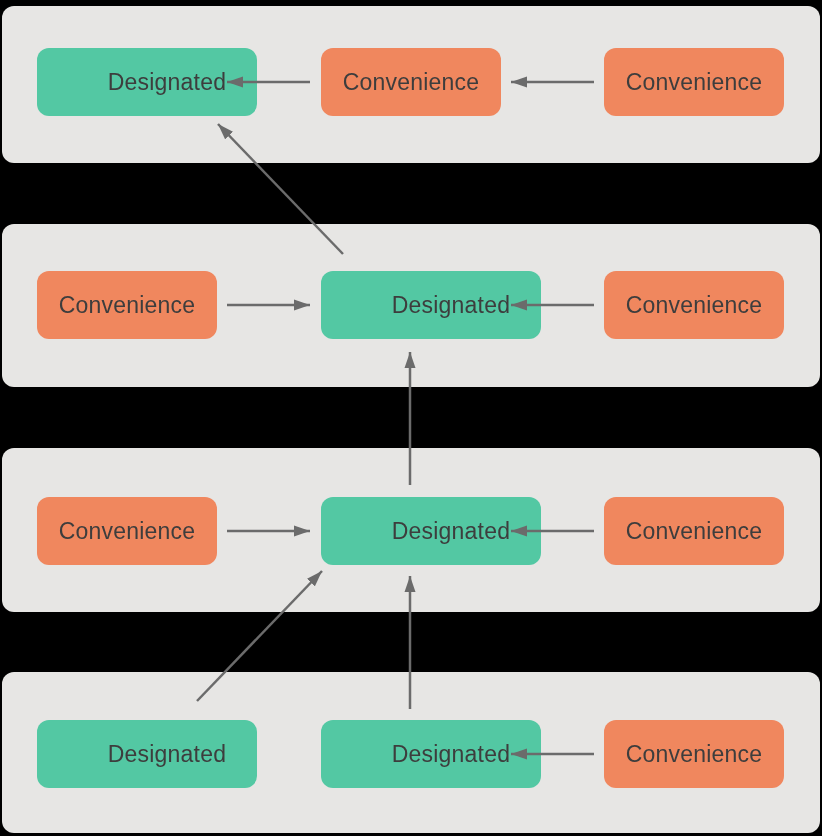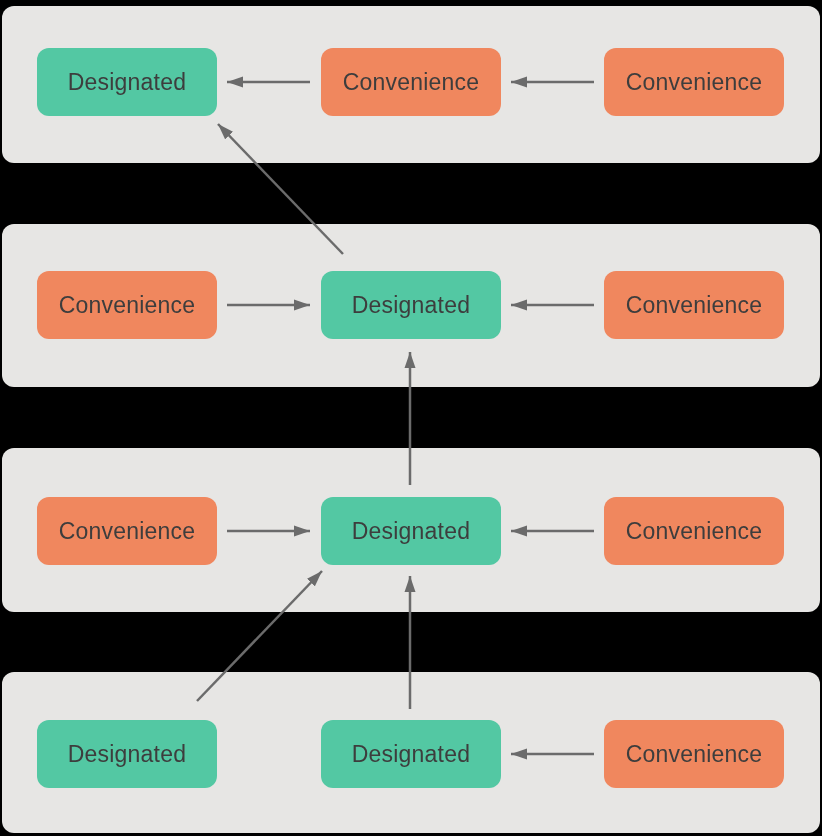--- a/index.html
+++ b/index.html
@@ -24,21 +24,21 @@
   }
   .node {
     position: absolute;
     width: 180px;
     height: 68px;
     border-radius: 12px;
     display: flex;
     align-items: center;
     justify-content: center;
   }
-  .node[data-type="designated"] { background: var(--designated, #53c8a3); }
+  .node[data-type="designated"] { background: var(--designated, #53c8a3); padding-left: 40px; }
   .node[data-type="convenience"] { background: var(--convenience, #f0875e); text-align: right; }
   .node-label {
     font-size: 23px;
     font-weight: 400;
     color: var(--label, #3d3d3d);
     letter-spacing: 0.2px;
   }
   svg.arrows {
     position: absolute;
     left: 0; top: 0;

